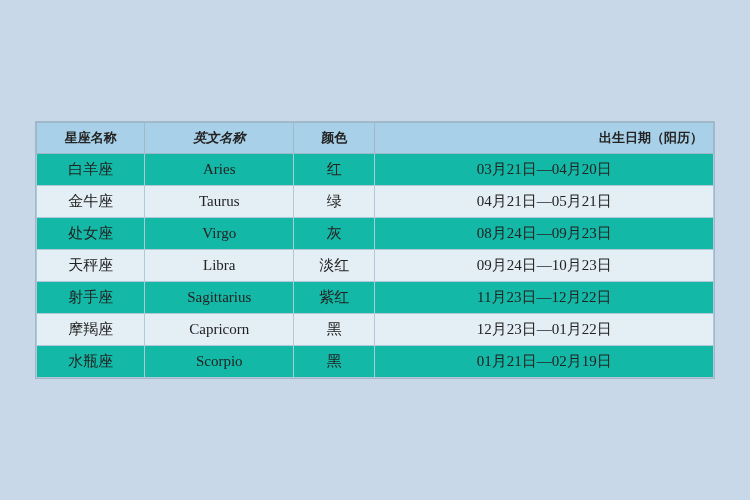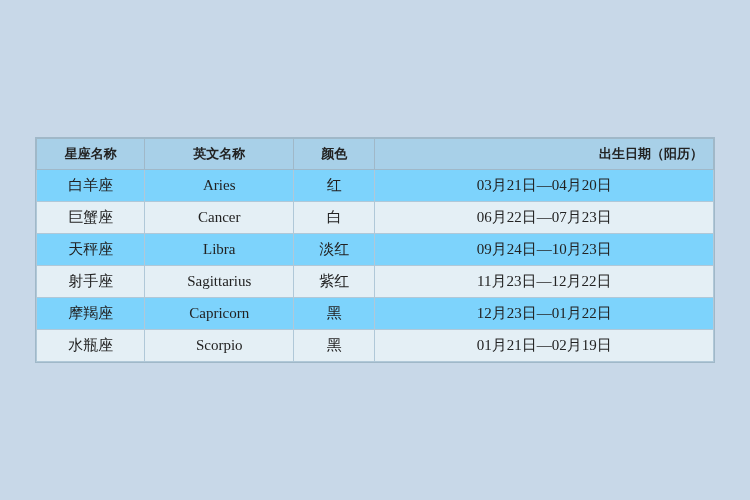--- a/index.html
+++ b/index.html
@@ -29,27 +29,27 @@
       font-size: 13px;
       font-weight: bold;
       color: #222;
     }
     tbody tr td {
       border: 1px solid #b0c8d8;
       padding: 6px 10px;
       text-align: center;
       font-size: 15px;
       color: #222;
-      background-color: #7dd3fc;
+      background-color: #14b8a6;
     }
     tbody tr:nth-child(even) td {
       background-color: #e4eff5;
     }
     .col-zh { width: 16%; }
-    .col-en { width: 22%; }
+    .col-en { width: 22%; font-style: italic; }
     .col-color { width: 12%; }
     .col-date { width: 50%; text-align: right; }
   </style>
 </head>
 <body>
 
 <div class="table-container">
   <table>
     <thead>
       <tr>
@@ -60,24 +60,30 @@
       </tr>
     </thead>
     <tbody id="table-body">
     <tr>
           <td>白羊座</td>
           <td>Aries</td>
           <td>红</td>
           <td>03月21日—04月20日</td>
         </tr>
         <tr>
-          <td>巨蟹座</td>
-          <td>Cancer</td>
-          <td>白</td>
-          <td>06月22日—07月23日</td>
+          <td>金牛座</td>
+          <td>Taurus</td>
+          <td>绿</td>
+          <td>04月21日—05月21日</td>
+        </tr>
+        <tr>
+          <td>处女座</td>
+          <td>Virgo</td>
+          <td>灰</td>
+          <td>08月24日—09月23日</td>
         </tr>
         <tr>
           <td>天秤座</td>
           <td>Libra</td>
           <td>淡红</td>
           <td>09月24日—10月23日</td>
         </tr>
         <tr>
           <td>射手座</td>
           <td>Sagittarius</td>

